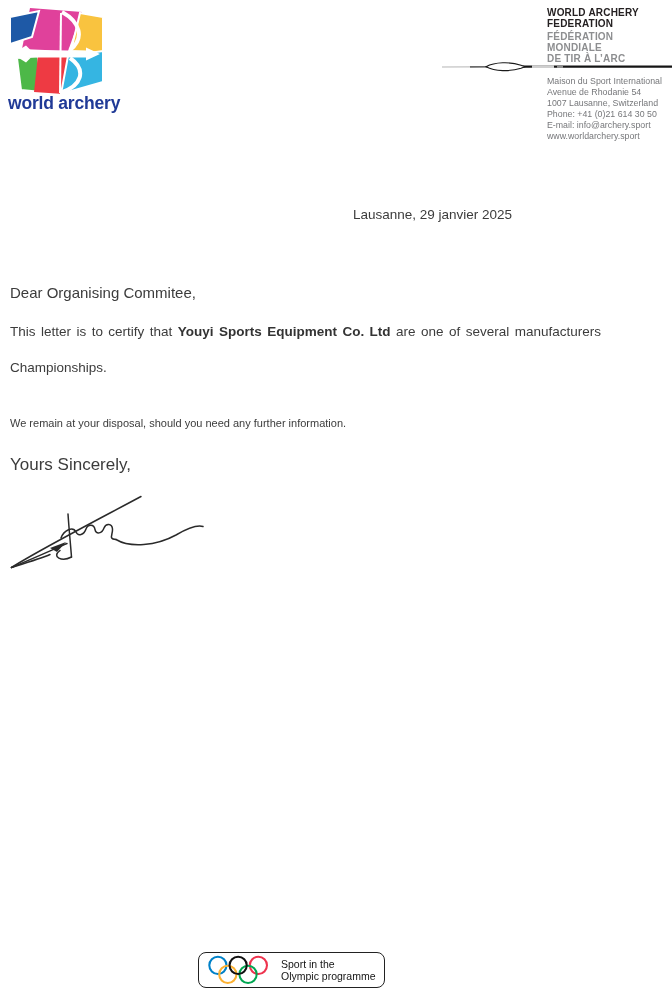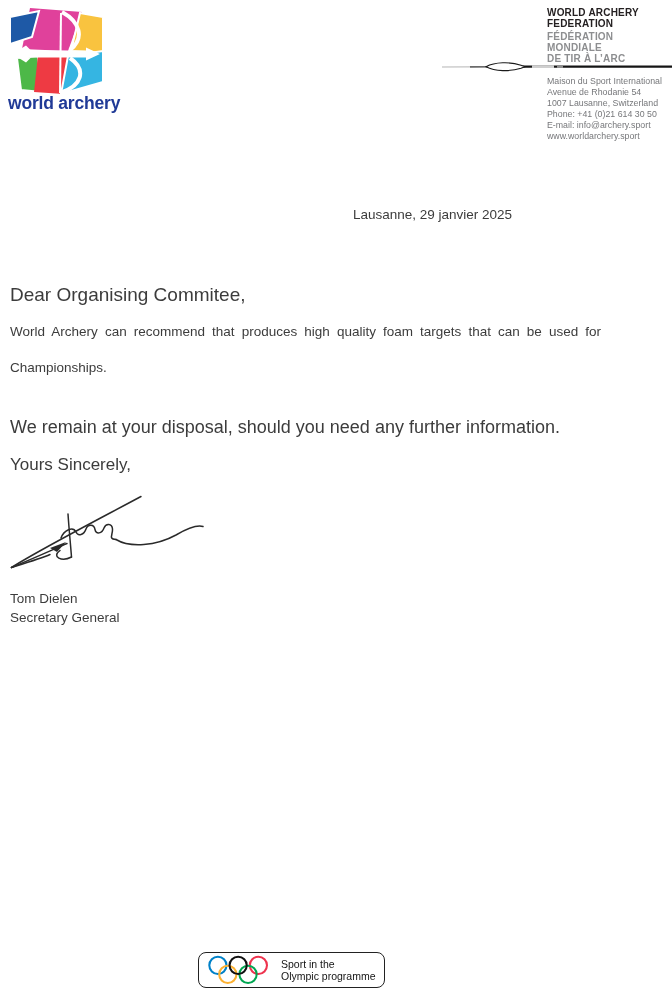--- a/index.html
+++ b/index.html
@@ -28,26 +28,26 @@
   .hdr-name .fr { color:#8d8e90; }
   .hdr-name .gap { height:2px; }
   #arrow-svg { left:440px; top:61px; }
   .hdr-addr { left:547px; top:76px; }
   .hdr-addr .ln {
     font-size:8.8px; line-height:10.9px; color:#76777a; white-space:nowrap;
   }
 
   
   .dateline { left:333px; top:207px; font-size:13.5px;margin-left:20px; }
-  .salutation { left:10px; top:284px; font-size:19px; }
+  .salutation { left:10px; top:284px; font-size:15px; }
   .para { left:10px; top:322px; width:591px; font-size:13.5px; line-height:19px; }
   .para .jline { text-align:justify; text-align-last:justify; }
   .para .lastline { text-align:left;margin-top:17px; }
   .para b { font-weight:700; color:#333; }
-  .closing { left:10px; top:417px; font-size:18px; }
+  .closing { left:10px; top:417px; font-size:11px; }
   .signoff { left:10px; top:455px; font-size:17px; }
   #sig-svg { left:4px; top:486px; }
   .signer { left:10px; top:589px; font-size:13.5px; line-height:19px; }
 
   
   .oly-box {
     left:198px; top:952px; width:187px; height:36px;
     border:1.3px solid #222; border-radius:8px;
     display:flex; align-items:center; padding-left:7px;
   }
@@ -100,45 +100,41 @@
     <div class="ln">Phone: +41 (0)21 614 30 50</div>
     <div class="ln">E-mail: info@archery.sport</div>
     <div class="ln">www.worldarchery.sport</div>
   </div>
 
   <div class="abs dateline">Lausanne, 29 janvier 2025</div>
 
   <div class="abs salutation">Dear Organising Commitee,</div>
 
   <div class="abs para">
-    <div class="jline">World Archery can recommend that produces high quality foam targets that can be used for</div>
+    <div class="jline"><span>This letter is to certify that </span><b>Youyi Sports Equipment Co. Ltd</b><span>  are one of several manufacturers</span></div>
     <div class="lastline">Championships.</div>
   </div>
 
   <div class="abs closing">We remain at your disposal, should you need any further information.</div>
 
   <div class="abs signoff">Yours Sincerely,</div>
 
   <svg id="sig-svg" class="abs" width="212" height="88" viewBox="0 0 212 88">
     <g fill="none" stroke="#2a2a2a" stroke-width="1.5" stroke-linecap="round" stroke-linejoin="round">
       <path d="M7.5,81.5 C35,64 95,33 137,10.5"></path>
       <path d="M7.5,81.5 C28,73 48,64 63,57.5"></path>
       <path d="M7.5,81.5 C25,76 38,72 46,68.5"></path>
       <path d="M64,28 C65,43 66.5,58 67.5,71"></path>
       <path d="M67.5,71 C58,76 47,71 56,64.5"></path>
       <path d="M57,52 C60,44 69,40 72,46 C74,50.5 80,49 82,43 C84,38 90,38 91,43.5 C92,49 98,47.5 100,42 C102,37 108,37.5 108.5,43 C109,49 104,53 112,53.5"></path>
       <path d="M112,53.5 C126,62 152,60 172,49 C184,42 194,39 199,40.5"></path>
     </g>
     <path d="M46,62 L62,56 L53,66 Z" fill="#2a2a2a"></path>
   </svg>
 
-  <div class="abs signer">
-    <div>Tom Dielen</div>
-    <div>Secretary General</div>
-  </div>
 
   <div class="abs oly-box">
     <svg width="66" height="31" viewBox="0 0 74 36">
       <g fill="none" stroke-width="2.4">
         <circle cx="12.5" cy="12" r="10" stroke="#0081c8"></circle>
         <circle cx="59.5" cy="12" r="10" stroke="#ee334e"></circle>
         <circle cx="24" cy="22.5" r="10" stroke="#fcb131"></circle>
         <circle cx="47.5" cy="22.5" r="10" stroke="#00a651"></circle>
         <circle cx="36" cy="12" r="10" stroke="#111111"></circle>
       </g>

